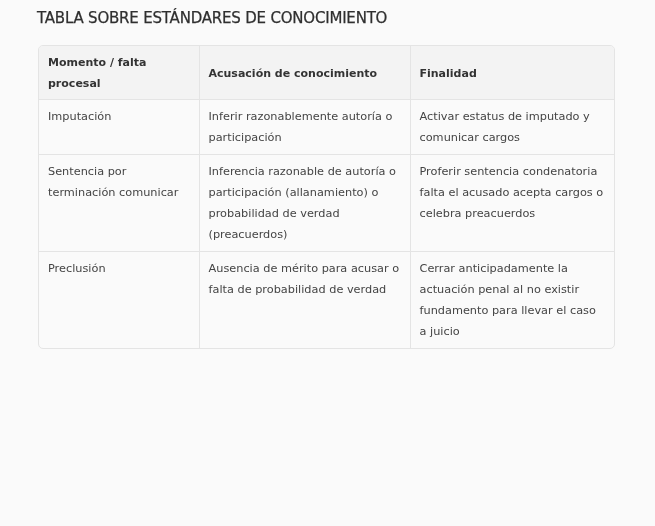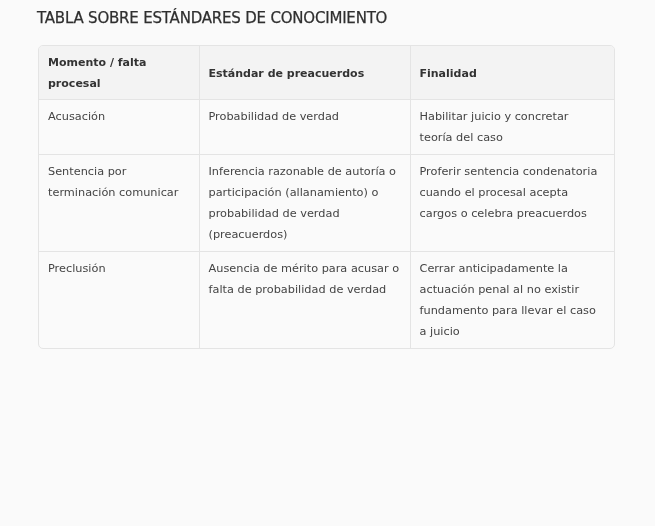--- a/index.html
+++ b/index.html
@@ -81,34 +81,34 @@
 <div class="table-wrap">
   <table>
     <colgroup>
         <col class="c1">
         <col class="c2">
         <col class="c3">
       </colgroup>
     <thead>
       <tr>
         <th>Momento / falta procesal</th>
-        <th>Estándar de preacuerdos</th>
+        <th>Acusación de conocimiento</th>
         <th>Finalidad</th>
       </tr>
     </thead>
     <tbody>
-      <tr class="r2">
-        <td>Acusación</td>
-        <td>Probabilidad de verdad</td>
-        <td>Habilitar juicio y concretar teoría del caso</td>
+      <tr class="r0">
+        <td>Imputación</td>
+        <td>Inferir razonablemente autoría o participación</td>
+        <td>Activar estatus de imputado y comunicar cargos</td>
       </tr>
       <tr class="r4">
         <td>Sentencia por terminación comunicar</td>
         <td>Inferencia razonable de autoría o participación (allanamiento) o probabilidad de verdad (preacuerdos)</td>
-        <td>Proferir sentencia condenatoria cuando el procesal acepta cargos o celebra preacuerdos</td>
+        <td>Proferir sentencia condenatoria falta el acusado acepta cargos o celebra preacuerdos</td>
       </tr>
       <tr class="r5">
         <td>Preclusión</td>
         <td>Ausencia de mérito para acusar o falta de probabilidad de verdad</td>
         <td>Cerrar anticipadamente la actuación penal al no existir fundamento para llevar el caso a juicio</td>
       </tr>
     </tbody>
   </table>
 </div>
 

